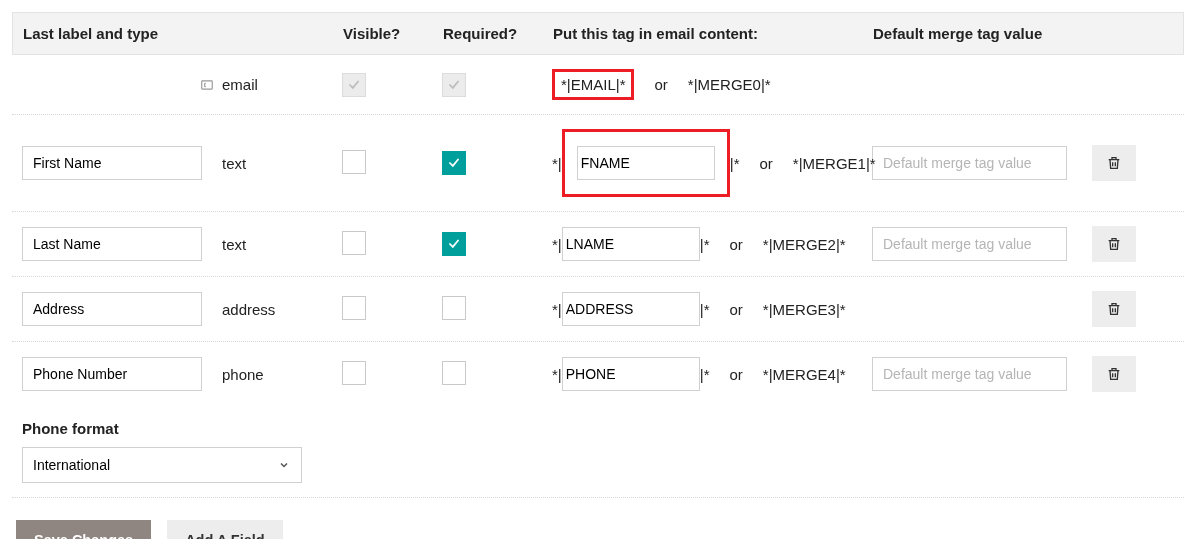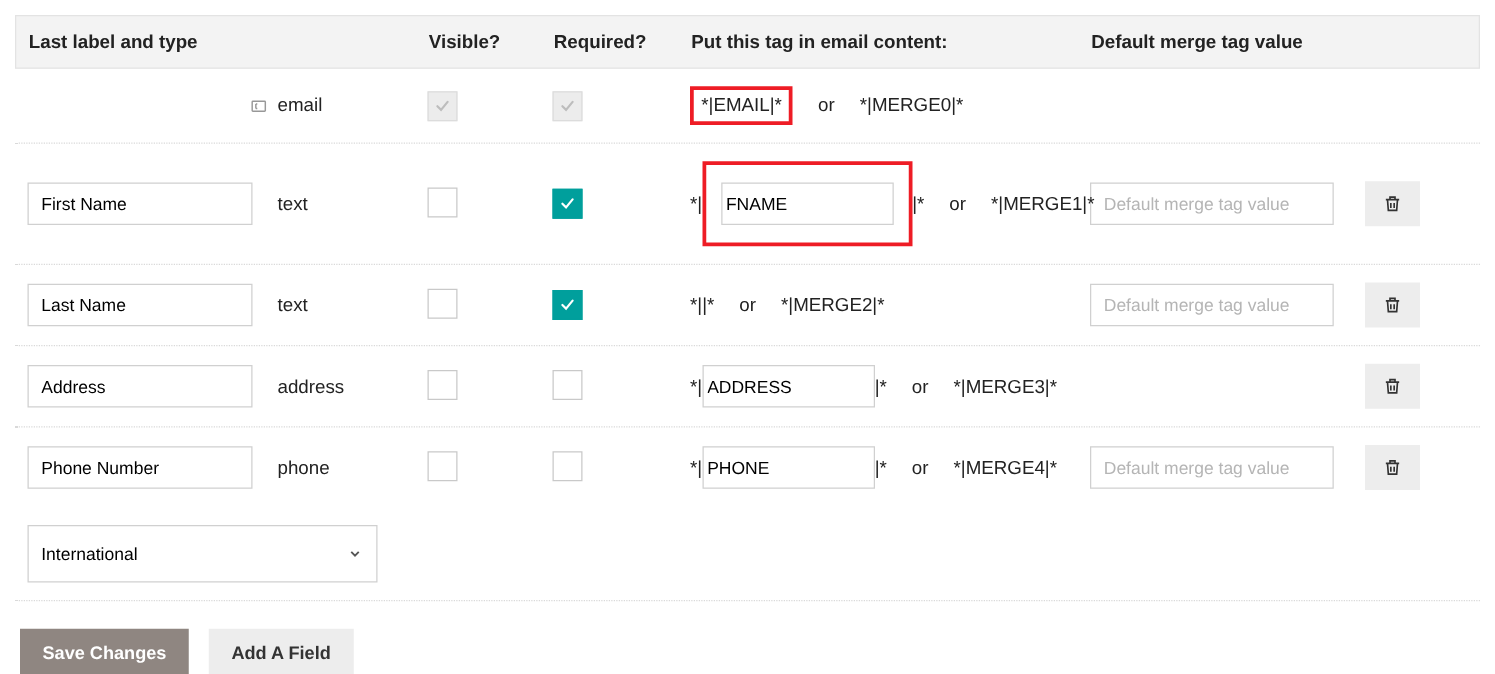--- a/index.html
+++ b/index.html
@@ -101,21 +101,21 @@
     }
     .delete-btn svg { width: 16px; height: 18px; }
     .phone-format-section {
       padding: 14px 10px;
       border-bottom: 1px dotted #d9d9d9;
     }
     .phone-format-label { font-weight: 700; font-size: 15px; margin-bottom: 10px; }
     .select-wrap { position: relative; width: 280px; }
     .phone-select {
       width: 100%;
-      height: 46px;
+      height: 36px;
       border: 1px solid #d0d0d0;
       background: #fff;
       padding: 0 10px;
       font-size: 14px;
       appearance: none;
       cursor: pointer;
     }
     .select-chevron {
       position: absolute;
       right: 12px;
@@ -226,20 +226,21 @@
     <div><span class="checkbox"></span></div>
     <div>
       <span class="checkbox checked-teal">
         <svg viewBox="0 0 24 24" fill="none">
             <path d="M5 12l5 5 9-11" stroke-width="3" stroke-linecap="round"></path>
           </svg>
       </span>
     </div>
     <div class="tag-cell">
       <span class="tag-prefix">*|</span>
+      <input class="tag-input" value="LNAME" style="">
       <span class="tag-suffix">|*</span>
       <span class="tag-or"> or </span>
       <span class="tag-merge">*|MERGE2|*</span>
     </div>
     <div>
       <input class="default-input" placeholder="Default merge tag value" style="">
     </div>
     <div>
       <button class="delete-btn">
         <svg viewBox="0 0 24 24" fill="none" stroke="#333" stroke-width="2">
@@ -293,20 +294,21 @@
     <div>
       <button class="delete-btn">
         <svg viewBox="0 0 24 24" fill="none" stroke="#333" stroke-width="2">
             <path d="M4 7h16M9 7V4h6v3M6 7l1 13h10l1-13M10 11v6M14 11v6"></path>
           </svg>
       </button>
     </div>
   </div>
 
   <div class="phone-format-section">
+    <div class="phone-format-label">Phone format</div>
     <div class="select-wrap">
       <select class="phone-select">
         <option>International</option>
       </select>
       <svg class="select-chevron" width="12" height="12" viewBox="0 0 24 24" fill="none" stroke="#555" stroke-width="3">
           <path d="M6 9l6 6 6-6"></path>
         </svg>
     </div>
   </div>
 

